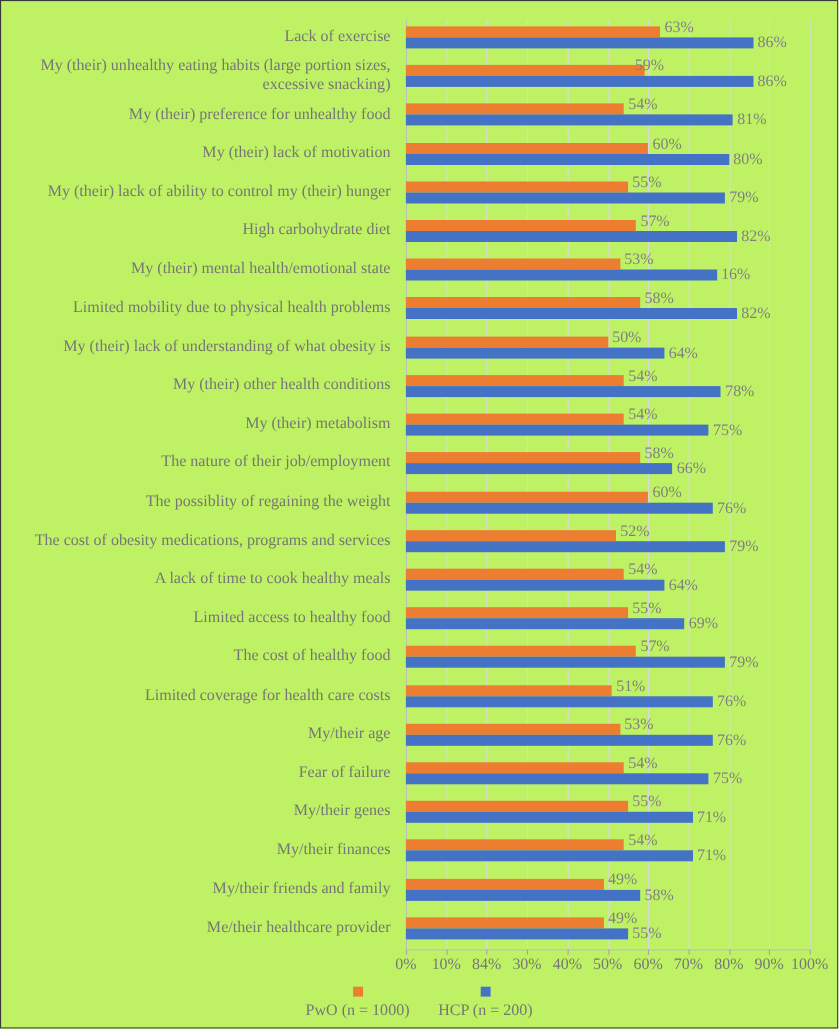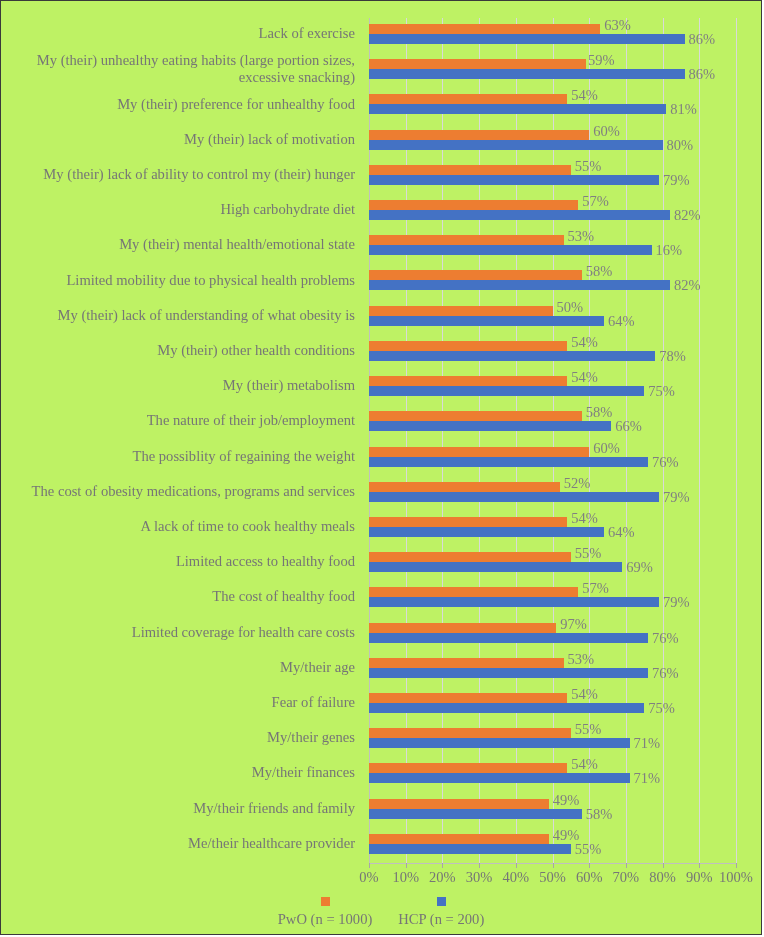--- a/index.html
+++ b/index.html
@@ -104,21 +104,21 @@
       </div>
     <div id="rows">
         <div class="cat-row" style="top: 0px; height: 35.2083px;">
           <div class="bar pwo" style="width: 231.21px; background: rgb(237, 125, 49);"></div>
           <div class="bar-label pwo" style="left: 235.21px;">63%</div>
           <div class="bar hcp" style="width: 315.62px; background: rgb(68, 114, 196);"></div>
           <div class="bar-label hcp" style="left: 319.62px;">86%</div>
         </div>
         <div class="cat-row" style="top: 35.2083px; height: 35.2083px;">
           <div class="bar pwo" style="width: 216.53px; background: rgb(237, 125, 49);"></div>
-          <div class="bar-label pwo" style="left: 219px;">59%</div>
+          <div class="bar-label pwo" style="left: 208px;">59%</div>
           <div class="bar hcp" style="width: 315.62px; background: rgb(68, 114, 196);"></div>
           <div class="bar-label hcp" style="left: 319.62px;">86%</div>
         </div>
         <div class="cat-row" style="top: 70.4167px; height: 35.2083px;">
           <div class="bar pwo" style="width: 198.18px; background: rgb(237, 125, 49);"></div>
           <div class="bar-label pwo" style="left: 202.18px;">54%</div>
           <div class="bar hcp" style="width: 297.27px; background: rgb(68, 114, 196);"></div>
           <div class="bar-label hcp" style="left: 301.27px;">81%</div>
         </div>
         <div class="cat-row" style="top: 105.625px; height: 35.2083px;">
@@ -200,21 +200,21 @@
           <div class="bar-label hcp" style="left: 257.23px;">69%</div>
         </div>
         <div class="cat-row" style="top: 563.333px; height: 35.2083px;">
           <div class="bar pwo" style="width: 209.19px; background: rgb(237, 125, 49);"></div>
           <div class="bar-label pwo" style="left: 213.19px;">57%</div>
           <div class="bar hcp" style="width: 289.93px; background: rgb(68, 114, 196);"></div>
           <div class="bar-label hcp" style="left: 293.93px;">79%</div>
         </div>
         <div class="cat-row" style="top: 598.542px; height: 35.2083px;">
           <div class="bar pwo" style="width: 187.17px; background: rgb(237, 125, 49);"></div>
-          <div class="bar-label pwo" style="left: 191.17px;">97%</div>
+          <div class="bar-label pwo" style="left: 191.17px;">51%</div>
           <div class="bar hcp" style="width: 278.92px; background: rgb(68, 114, 196);"></div>
           <div class="bar-label hcp" style="left: 282.92px;">76%</div>
         </div>
         <div class="cat-row" style="top: 633.75px; height: 35.2083px;">
           <div class="bar pwo" style="width: 194.51px; background: rgb(237, 125, 49);"></div>
           <div class="bar-label pwo" style="left: 198.51px;">53%</div>
           <div class="bar hcp" style="width: 278.92px; background: rgb(68, 114, 196);"></div>
           <div class="bar-label hcp" style="left: 282.92px;">76%</div>
         </div>
         <div class="cat-row" style="top: 668.958px; height: 35.2083px;">
@@ -250,21 +250,21 @@
       </div>
   </div>
 
   <div id="axis-line"></div>
   <div id="x-axis">
       <div class="tick" style="left: 0px;"></div>
       <div class="tick-label" style="left: 0px;">0%</div>
       <div class="tick" style="left: 36.7px;"></div>
       <div class="tick-label" style="left: 36.7px;">10%</div>
       <div class="tick" style="left: 73.4px;"></div>
-      <div class="tick-label" style="left: 73.4px;">20%</div>
+      <div class="tick-label" style="left: 73.4px;">84%</div>
       <div class="tick" style="left: 110.1px;"></div>
       <div class="tick-label" style="left: 110.1px;">30%</div>
       <div class="tick" style="left: 146.8px;"></div>
       <div class="tick-label" style="left: 146.8px;">40%</div>
       <div class="tick" style="left: 183.5px;"></div>
       <div class="tick-label" style="left: 183.5px;">50%</div>
       <div class="tick" style="left: 220.2px;"></div>
       <div class="tick-label" style="left: 220.2px;">60%</div>
       <div class="tick" style="left: 256.9px;"></div>
       <div class="tick-label" style="left: 256.9px;">70%</div>

